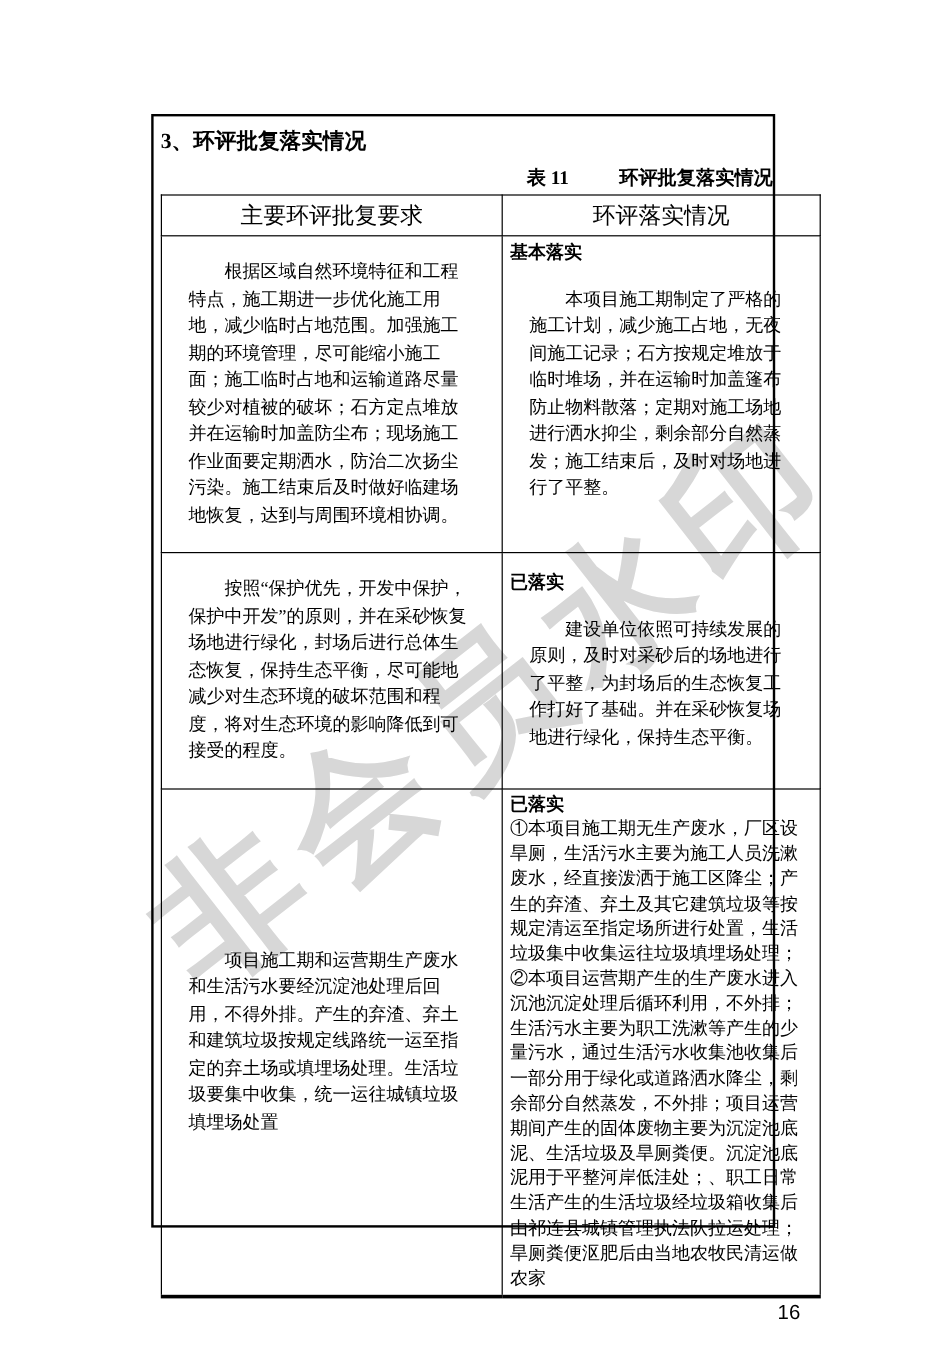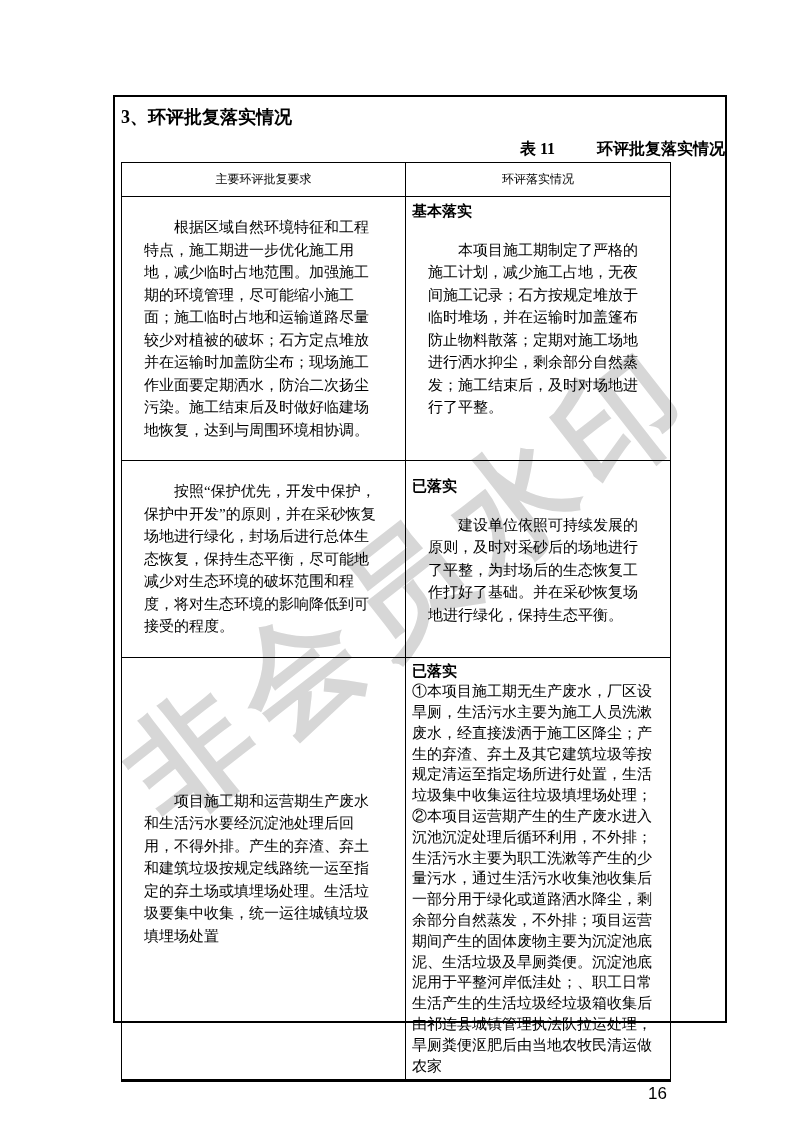--- a/index.html
+++ b/index.html
@@ -25,22 +25,22 @@
     letter-spacing: 14px;
     color: #d7d7d7;
     white-space: nowrap;
     z-index: 0;
     user-select: none;
   }
 
   
   .form-box {
     position: absolute;
-    left: 113px; top: 95px;
-    width: 614px; height: 928px;
+    left: 126px; top: 95px;
+    width: 520px; height: 928px;
     border: 2px solid #000;
     z-index: 1;
     background: transparent;
   }
 
   .section-title {
     margin: 8px 0 0 6px;
     font-size: 18px;
     font-weight: bold;
     line-height: 24px;
@@ -71,21 +71,21 @@
   table.review-table col.c2 { width: 265px; }
   table.review-table th,
   table.review-table td {
     border: 1px solid #000;
     padding: 3px 6px;
   }
   table.review-table tr:last-child td { border-bottom: 3px solid #000; }
   th.col-header {
     height: 34px;
     font-weight: normal;
-    font-size: 12px;
+    font-size: 19px;
     text-align: center;
     vertical-align: middle;
   }
   td.req-cell, td.impl-cell {
     vertical-align: top;
     line-height: 22.5px;
   }
   td.v-mid { vertical-align: middle; }
   .row-1 { height: 182px; }
   .row-2 { height: 178px; }

